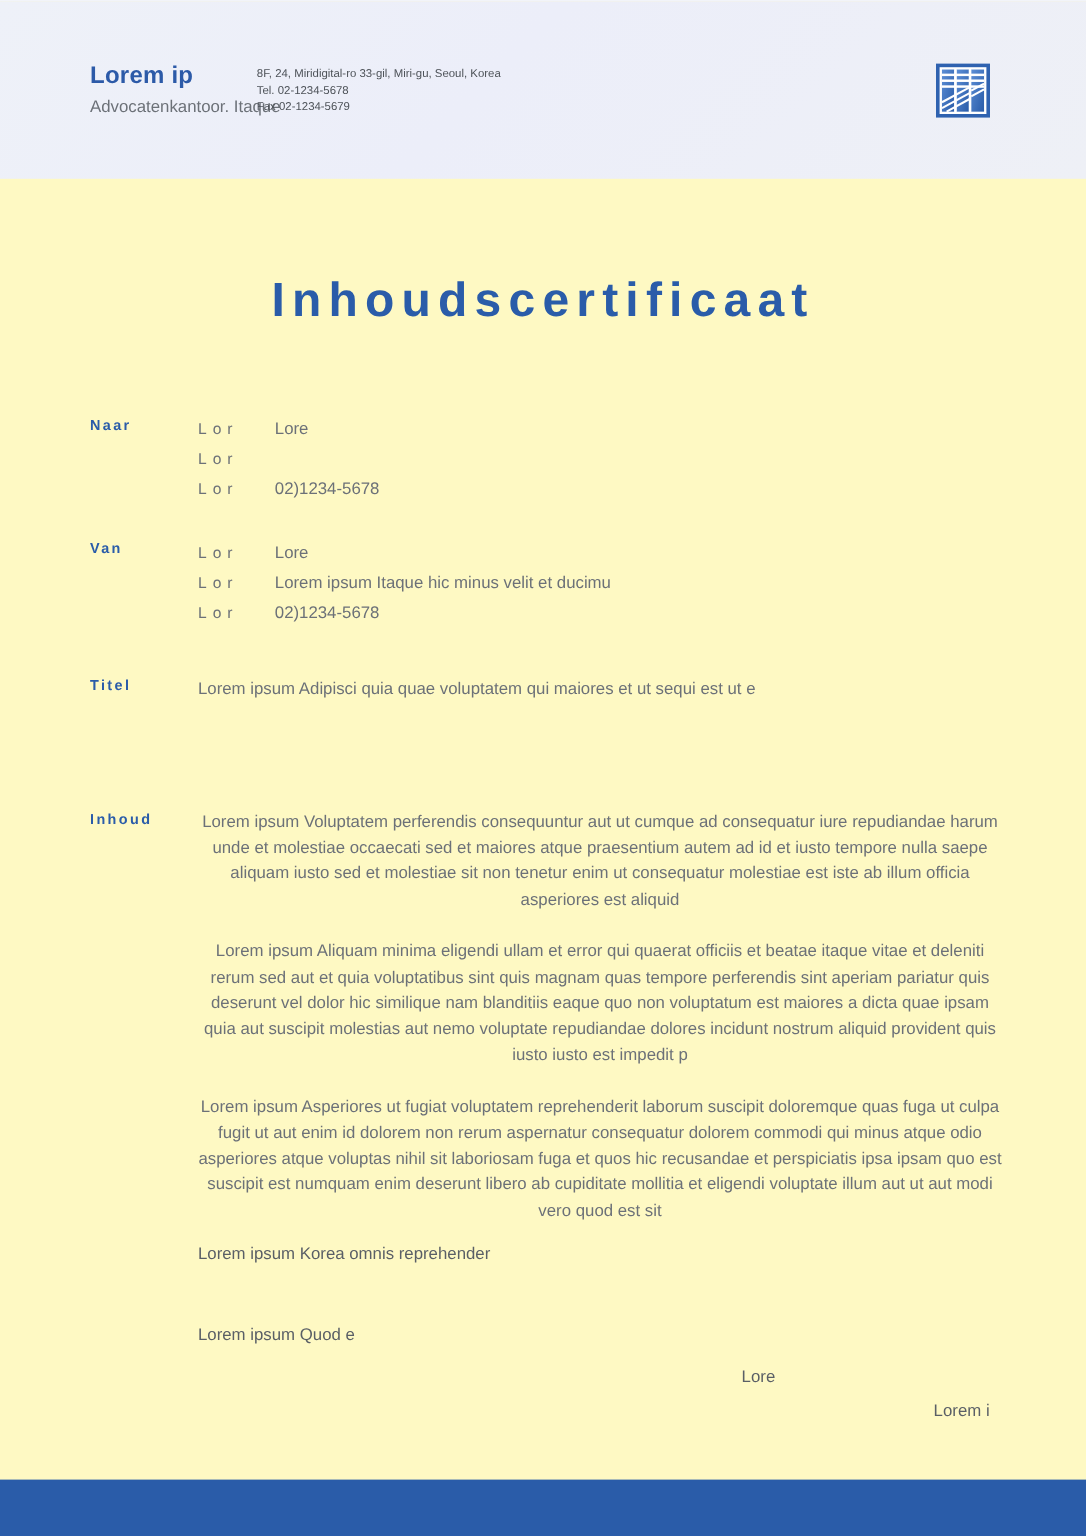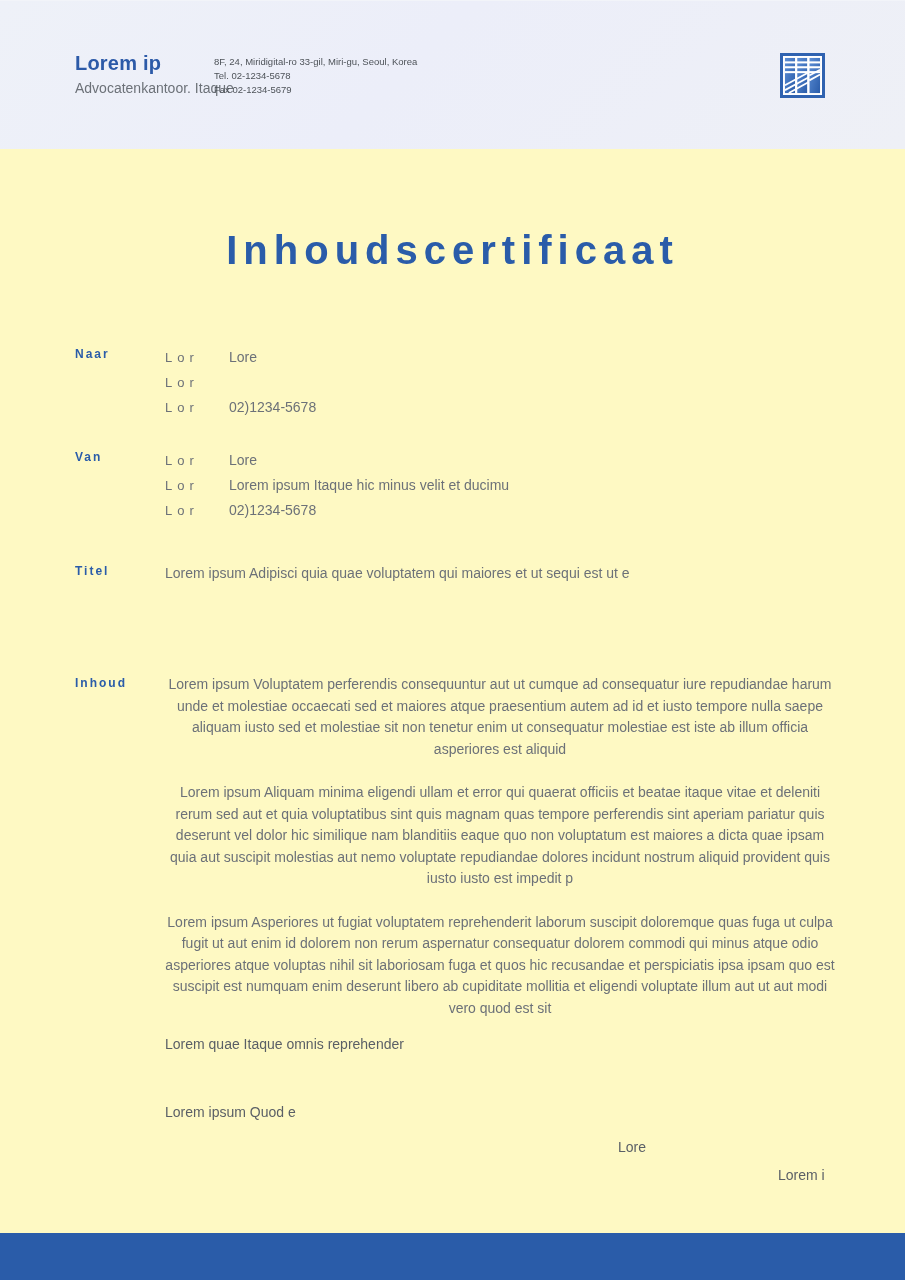--- a/index.html
+++ b/index.html
@@ -282,21 +282,21 @@
 
   <div class="field-row row-inhoud">
     <div class="field-label">Inhoud</div>
     <div class="field-body content-body">
       <p class="content-par">Lorem ipsum Voluptatem perferendis consequuntur aut ut cumque ad consequatur iure repudiandae harum unde et molestiae occaecati sed et maiores atque praesentium autem ad id et iusto tempore nulla saepe aliquam iusto sed et molestiae sit non tenetur enim ut consequatur molestiae est iste ab illum officia asperiores est aliquid</p>
       <p class="content-par">Lorem ipsum Aliquam minima eligendi ullam et error qui quaerat officiis et beatae itaque vitae et deleniti rerum sed aut et quia voluptatibus sint quis magnam quas tempore perferendis sint aperiam pariatur quis deserunt vel dolor hic similique nam blanditiis eaque quo non voluptatum est maiores a dicta quae ipsam quia aut suscipit molestias aut nemo voluptate repudiandae dolores incidunt nostrum aliquid provident quis iusto iusto est impedit p</p>
       <p class="content-par">Lorem ipsum Asperiores ut fugiat voluptatem reprehenderit laborum suscipit doloremque quas fuga ut culpa fugit ut aut enim id dolorem non rerum aspernatur consequatur dolorem commodi qui minus atque odio asperiores atque voluptas nihil sit laboriosam fuga et quos hic recusandae et perspiciatis ipsa ipsam quo est suscipit est numquam enim deserunt libero ab cupiditate mollitia et eligendi voluptate illum aut ut aut modi vero quod est sit</p>
     </div>
   </div>
 
-  <div class="closing-line closing-1">Lorem quae Itaque omnis reprehender</div>
+  <div class="closing-line closing-1">Lorem ipsum Korea omnis reprehender</div>
   <div class="closing-line closing-2">Lorem ipsum Quod e</div>
 
   <div class="sign-row">
     <span class="sign-item sign-a">Lore</span>
     <span class="sign-item sign-b">Lorem i</span>
   </div>
 
   <div class="footer-band"></div>
 
 </div>

